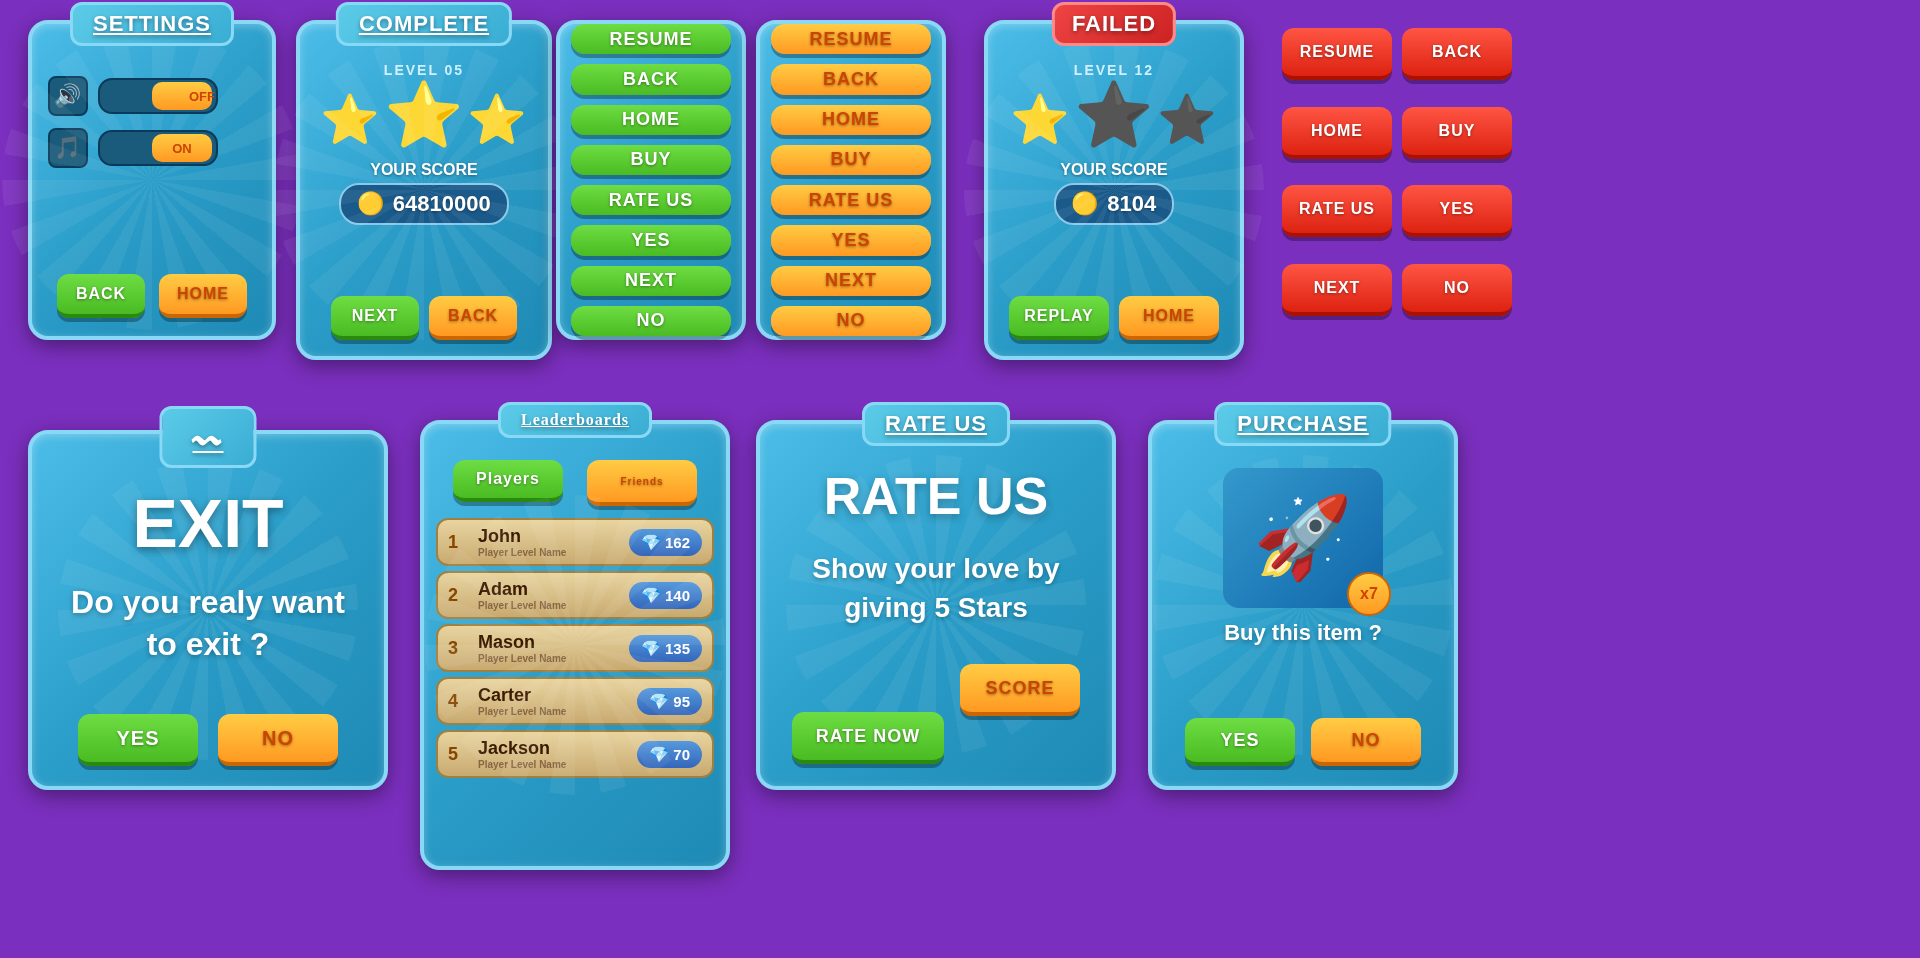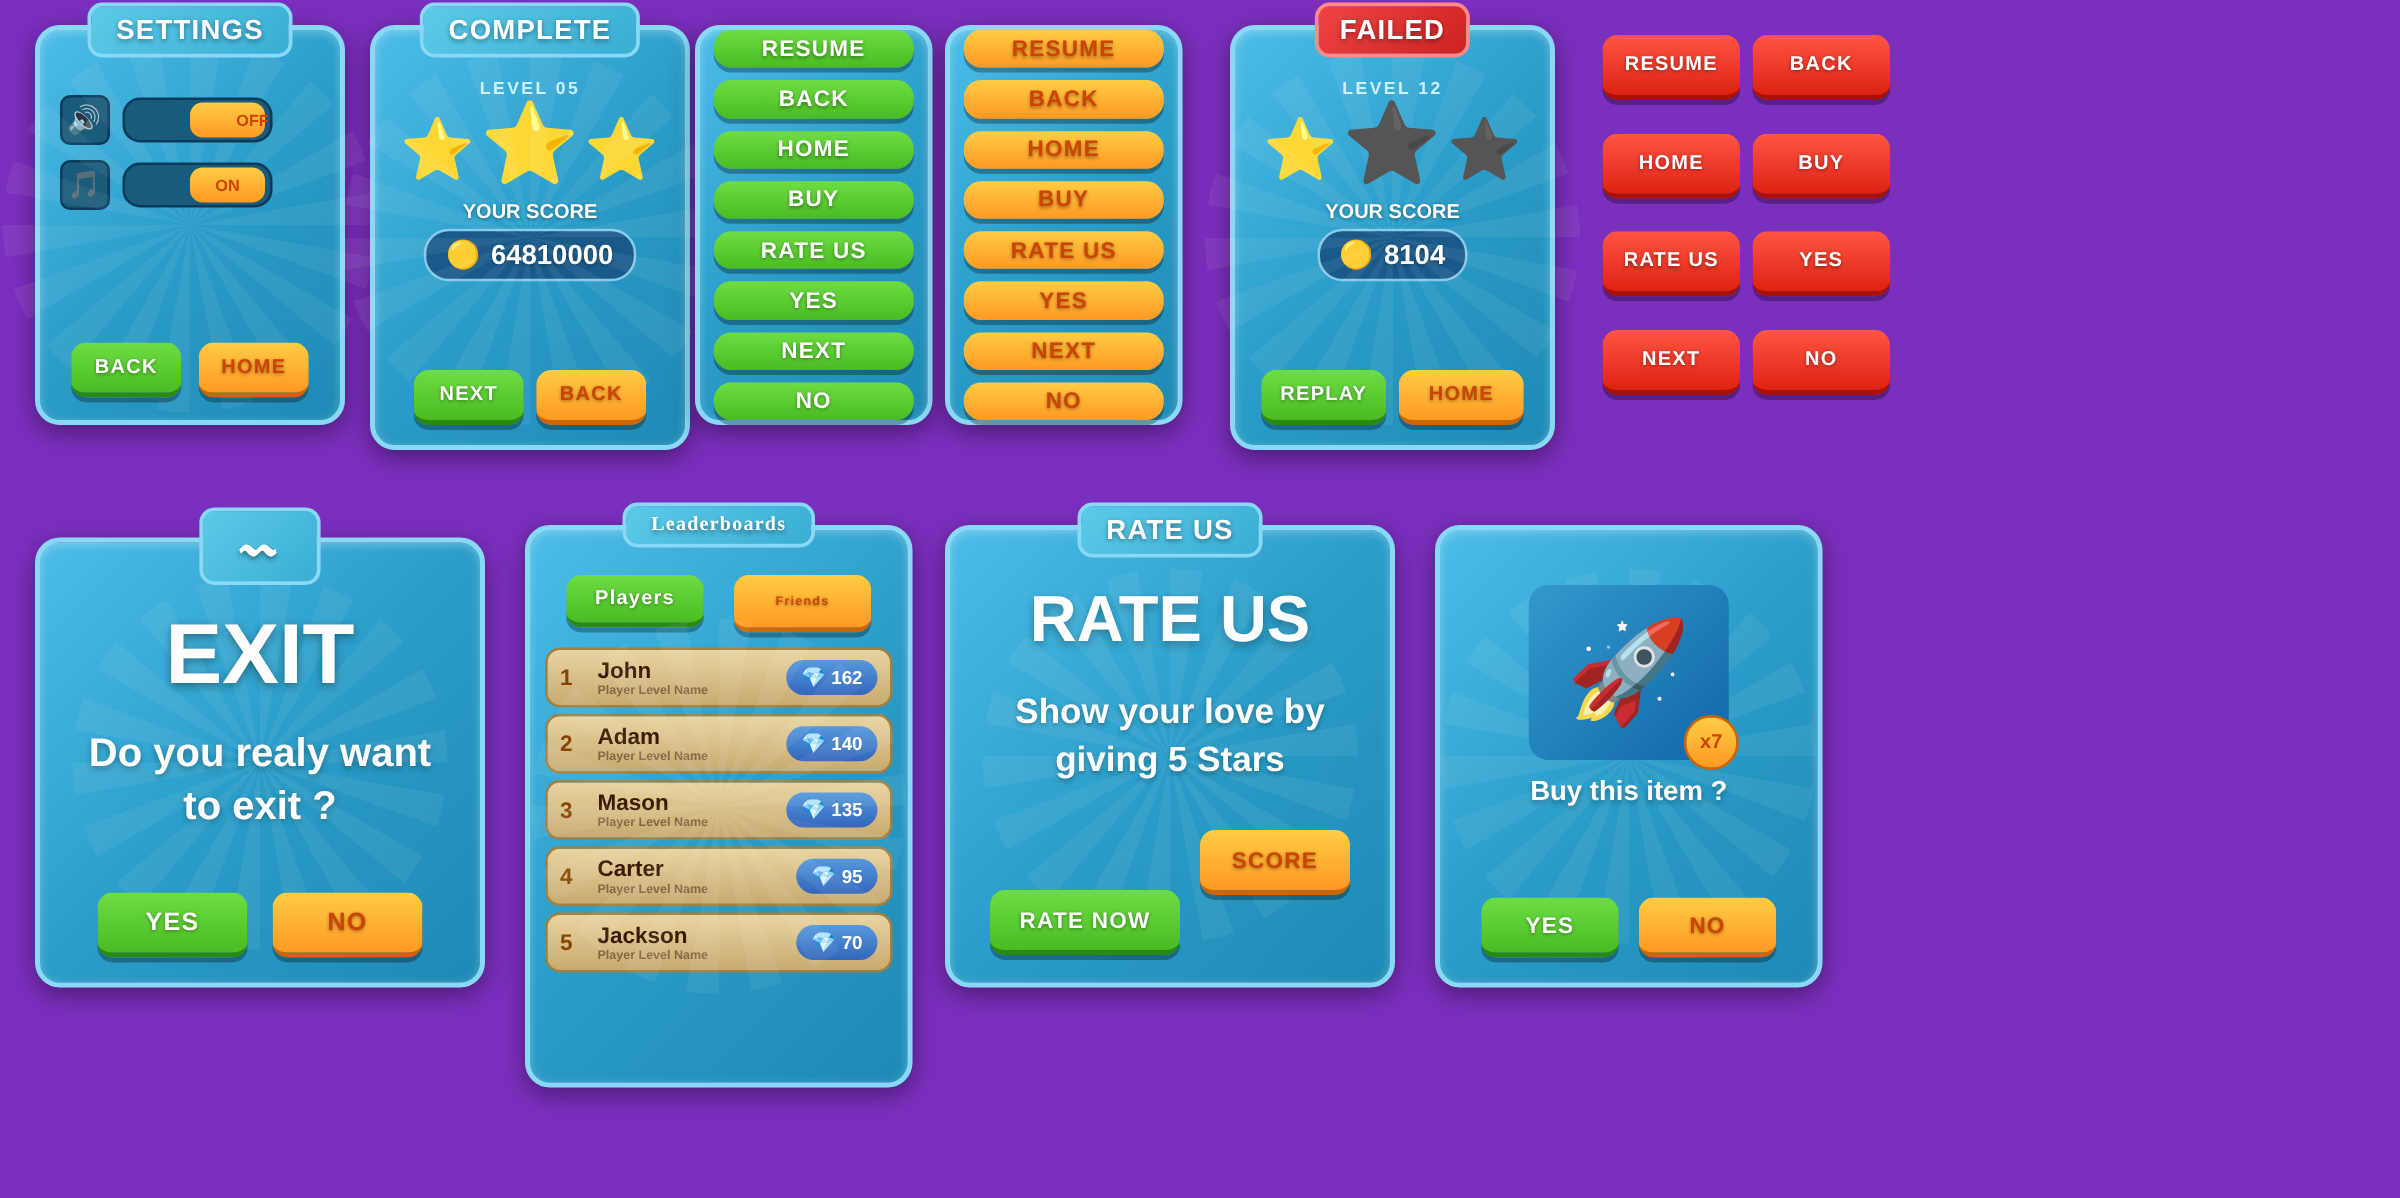--- a/index.html
+++ b/index.html
@@ -35,20 +35,21 @@
       white-space: nowrap;
       z-index: 10;
     }
 
     .banner-text {
       font-size: 22px;
       font-weight: 900;
       color: white;
       text-shadow: 0 2px 4px rgba(0,0,0,0.4);
       letter-spacing: 1px;
+      text-decoration: underline;
     }
 
     
     .btn {
       border: none;
       border-radius: 12px;
       font-weight: 900;
       font-size: 16px;
       cursor: pointer;
       text-shadow: 0 1px 3px rgba(0,0,0,0.4);
@@ -714,20 +715,23 @@
   <div class="rateus-title">RATE US</div>
   <div class="rateus-text">Show your love by giving 5 Stars</div>
   <div class="rateus-bottom">
     <button class="btn btn-green" style="width:152px;height:52px;font-size:18px;margin-top:48px;">RATE NOW</button>
     <button class="btn btn-orange" style="width:120px;height:52px;font-size:18px;">SCORE</button>
   </div>
 </div>
 
 <div class="panel" id="purchase-panel">
   <div class="sunburst"></div>
+  <div class="banner">
+    <span class="banner-text">PURCHASE</span>
+  </div>
   <div class="purchase-img">
     🚀
     <div class="purchase-x">x7</div>
   </div>
   <div class="purchase-text">Buy this item ?</div>
   <div class="purchase-bottom">
     <button class="btn btn-green" style="width:110px;height:48px;font-size:18px;">YES</button>
     <button class="btn btn-orange" style="width:110px;height:48px;font-size:18px;">NO</button>
   </div>
 </div>

